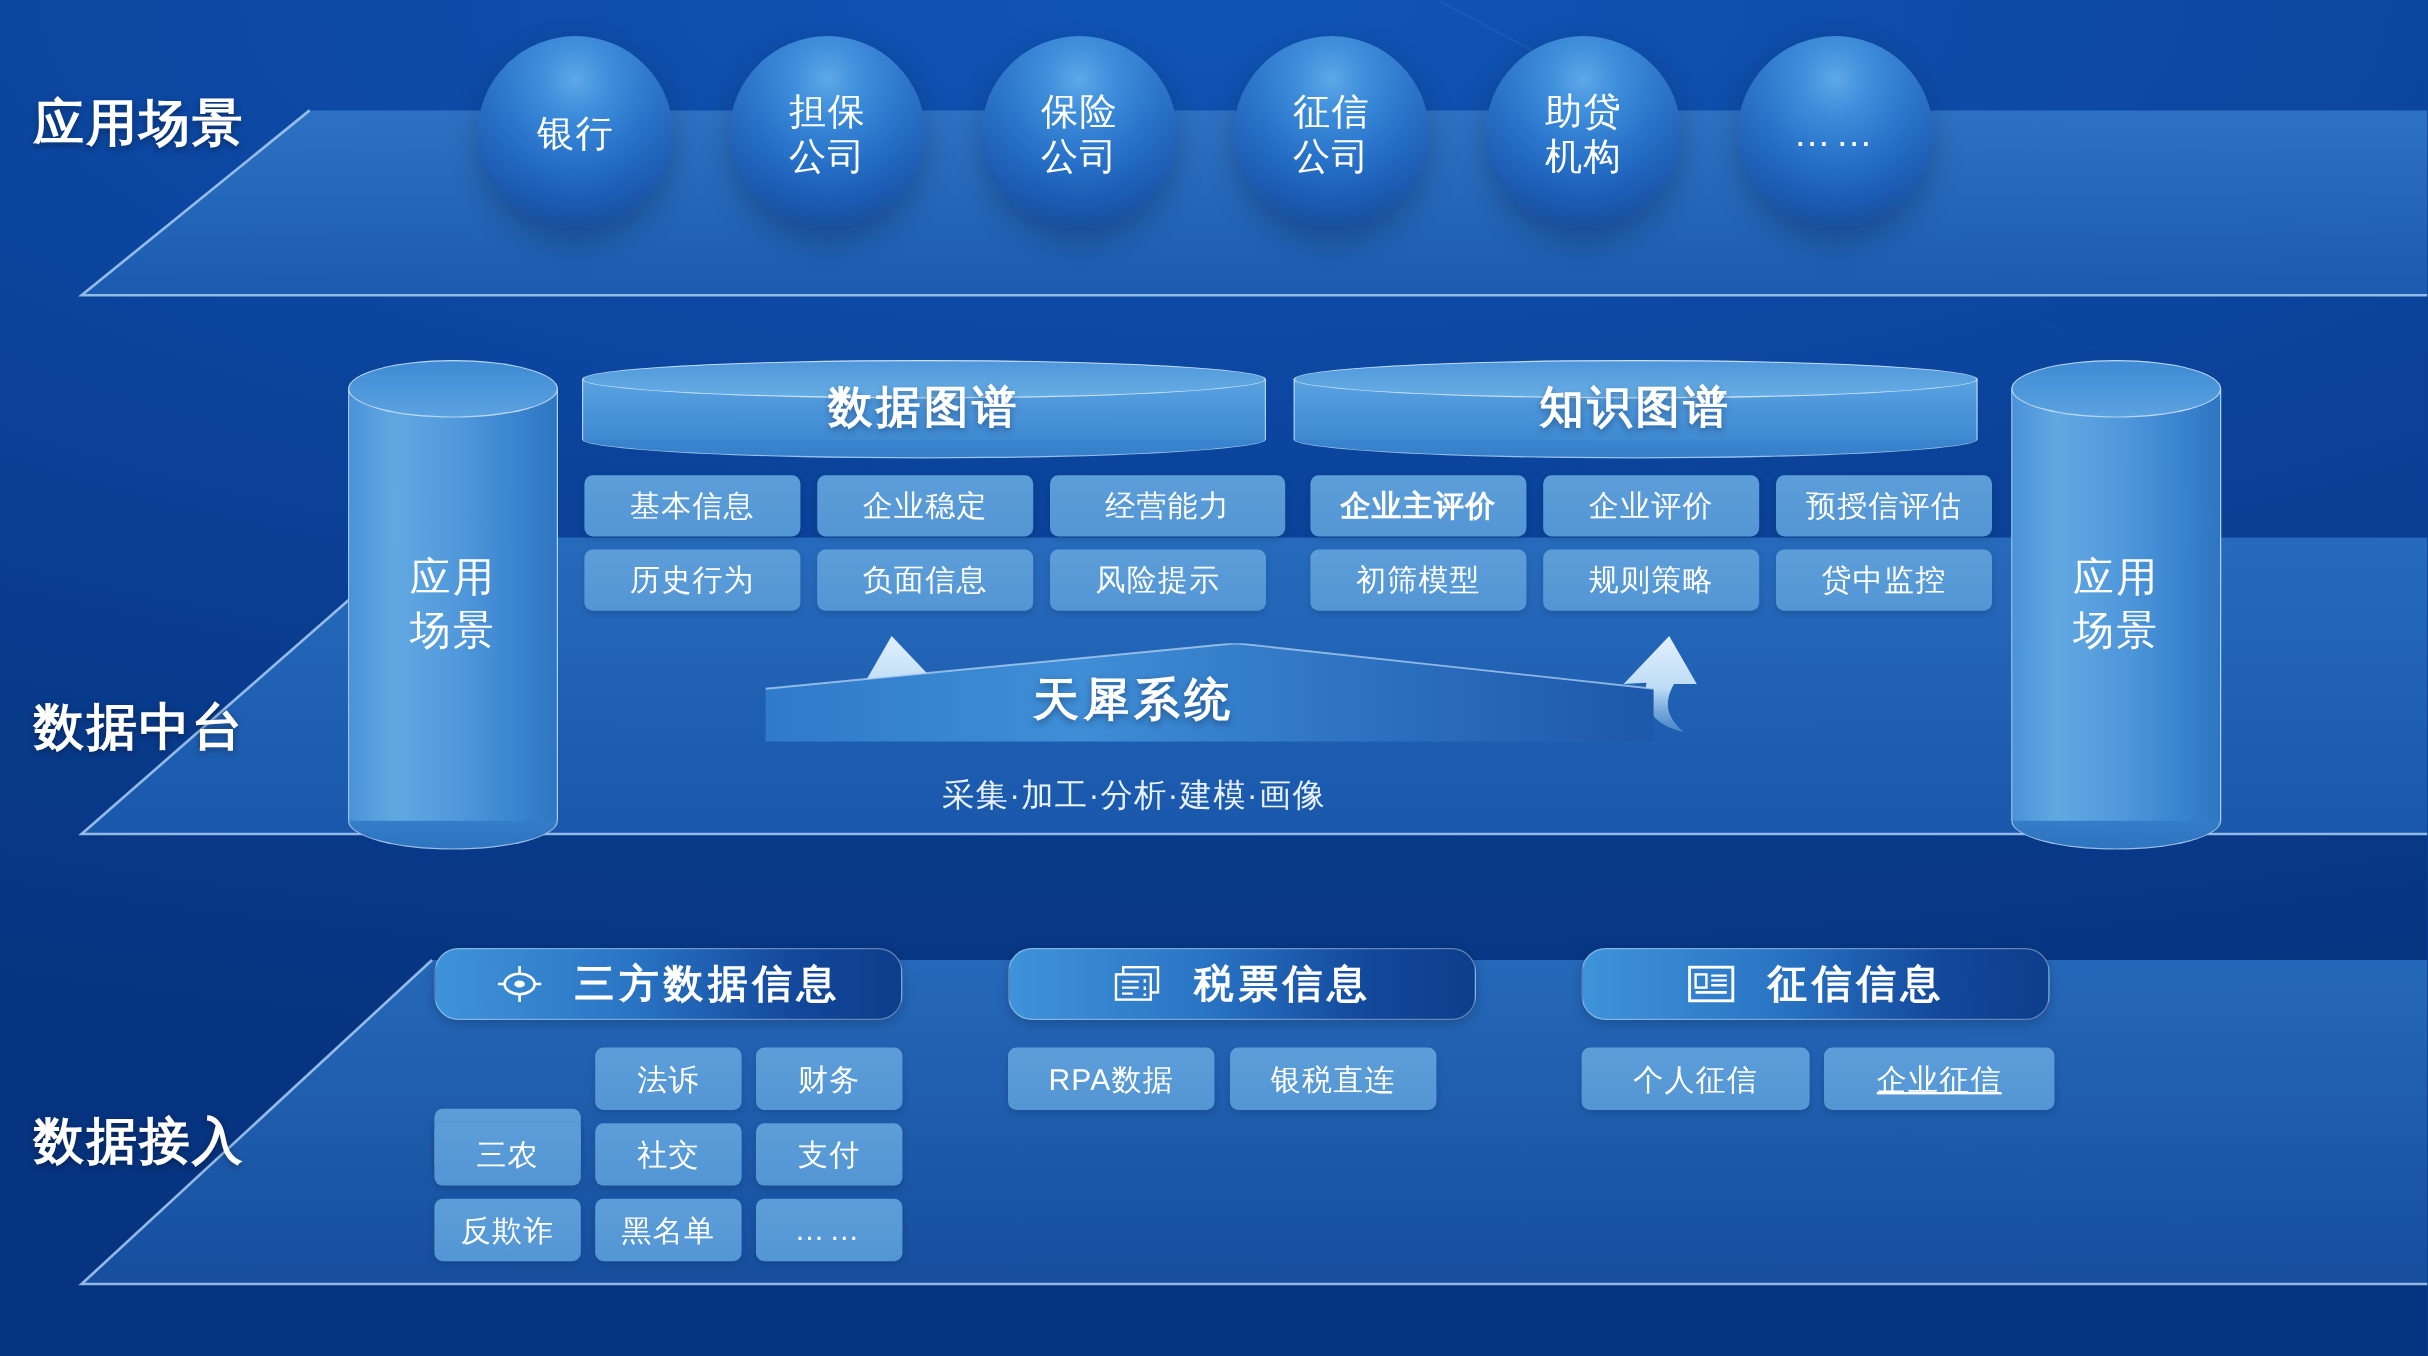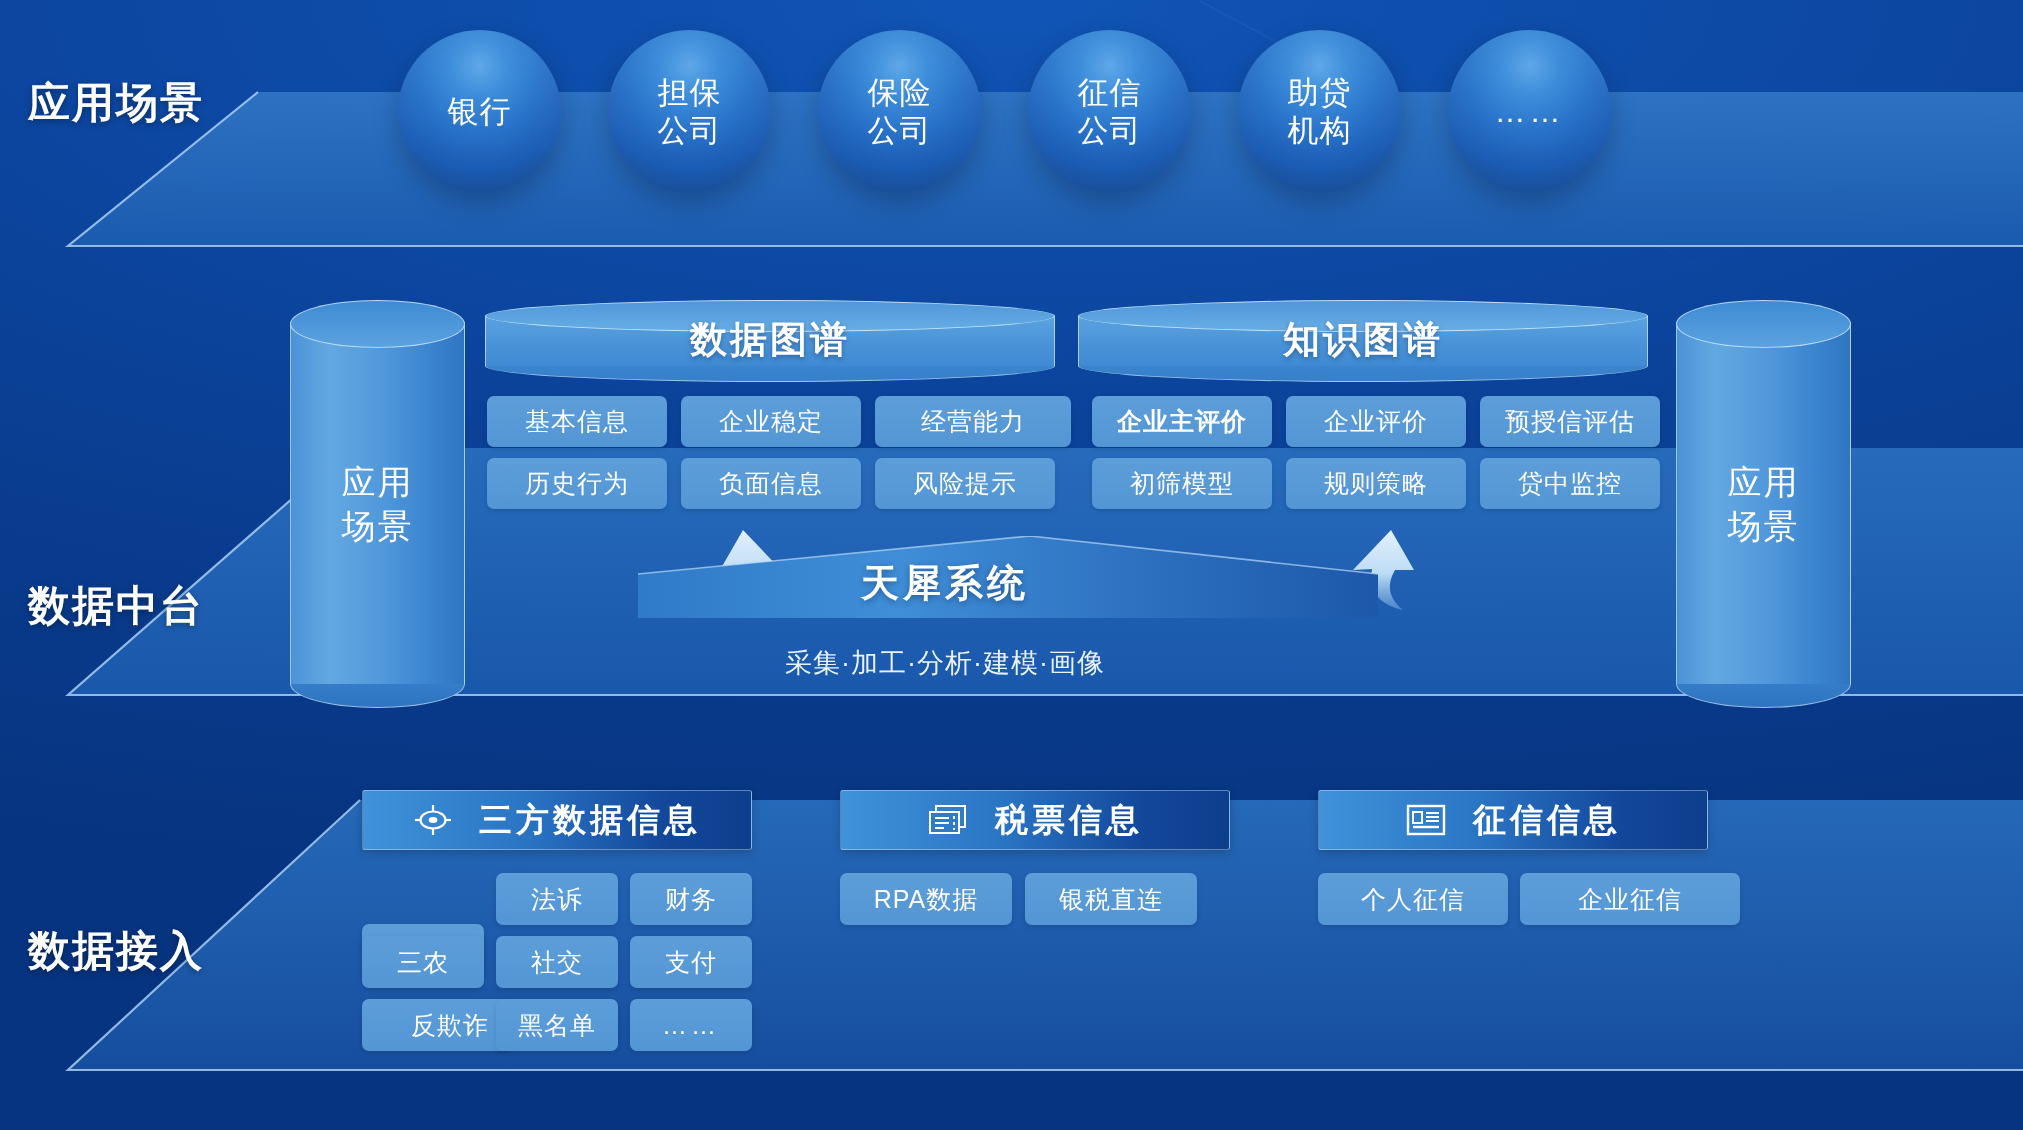--- a/index.html
+++ b/index.html
@@ -101,21 +101,21 @@
   #tianxi-label{
     position:absolute;color:#fff;font-weight:bold;font-size:38px;letter-spacing:4px;
     text-shadow:0 2px 6px rgba(0,20,60,.4);z-index:5;white-space:nowrap;
   }
   #tianxi-sub{
     position:absolute;color:#e8f2fd;font-size:27px;letter-spacing:1px;white-space:nowrap;z-index:5;
   }
 
   
   .grp-header{
-    position:absolute;border-radius:3px;
+    position:absolute;border-radius:20px;
     background:linear-gradient(90deg,#3f93d9 0%,#2a74c4 42%,#12479a 78%,#0d3e8c 100%);
     border:1px solid rgba(255,255,255,.35);
     box-sizing:border-box;display:flex;align-items:center;justify-content:center;gap:26px;
     box-shadow:0 3px 10px rgba(0,0,0,.2);
   }
   .grp-header .ghtxt{color:#fff;font-weight:bold;font-size:33px;letter-spacing:4px;white-space:nowrap;}
   .grp-header .ghicon{display:flex;align-items:center;justify-content:center;}
 </style>
 </head>
 <body>
@@ -283,21 +283,21 @@
       </svg>
     </span>
     <span class="ghtxt">三方数据信息</span>
   </div>
   <div class="tile" style="left:362px;top:924px;width:122px;height:52px;text-decoration:underline;">工商</div>
   <div class="tile" style="left:496px;top:873px;width:122px;height:52px;font-family:Liberation Serif, serif;">法诉</div>
   <div class="tile" style="left:630px;top:873px;width:122px;height:52px;">财务</div>
   <div class="tile" style="left:362px;top:936px;width:122px;height:52px;">三农</div>
   <div class="tile" style="left:496px;top:936px;width:122px;height:52px;">社交</div>
   <div class="tile" style="left:630px;top:936px;width:122px;height:52px;">支付</div>
-  <div class="tile" style="left:362px;top:999px;width:122px;height:52px;padding-left:27px;">反欺诈</div>
+  <div class="tile" style="left:362px;top:999px;width:122px;height:52px;">反欺诈</div>
   <div class="tile" style="left:496px;top:999px;width:122px;height:52px;">黑名单</div>
   <div class="tile" style="left:630px;top:999px;width:122px;height:52px;letter-spacing:4px;">……</div>
 
   <div class="grp-header" style="left:840px;top:790px;width:390px;height:60px;">
     <span class="ghicon">
       <svg width="42" height="34" viewBox="0 0 42 34">
         <rect x="9" y="3" width="29" height="21" fill="none" stroke="#fff" stroke-width="2"></rect>
         <rect x="3" y="9" width="29" height="21" fill="#2f7ac9" stroke="#fff" stroke-width="2"></rect>
         <line x1="8" y1="15" x2="22" y2="15" stroke="#fff" stroke-width="2"></line>
         <line x1="8" y1="20" x2="22" y2="20" stroke="#fff" stroke-width="2"></line>
@@ -317,15 +317,15 @@
         <rect x="8" y="9" width="9" height="11" fill="none" stroke="#fff" stroke-width="2"></rect>
         <line x1="21" y1="10" x2="34" y2="10" stroke="#fff" stroke-width="2"></line>
         <line x1="21" y1="14" x2="34" y2="14" stroke="#fff" stroke-width="2"></line>
         <line x1="21" y1="18" x2="34" y2="18" stroke="#fff" stroke-width="2"></line>
         <line x1="8" y1="24" x2="34" y2="24" stroke="#fff" stroke-width="2.4"></line>
       </svg>
     </span>
     <span class="ghtxt">征信信息</span>
   </div>
   <div class="tile" style="left:1318px;top:873px;width:190px;height:52px;">个人征信</div>
-  <div class="tile" style="left:1520px;top:873px;width:220px;height:52px;">企业征信</div>
+  <div class="tile" style="left:1520px;top:873px;width:192px;height:52px;text-decoration:underline;">企业征信</div>
 
 </div>
 
 </body></html>

